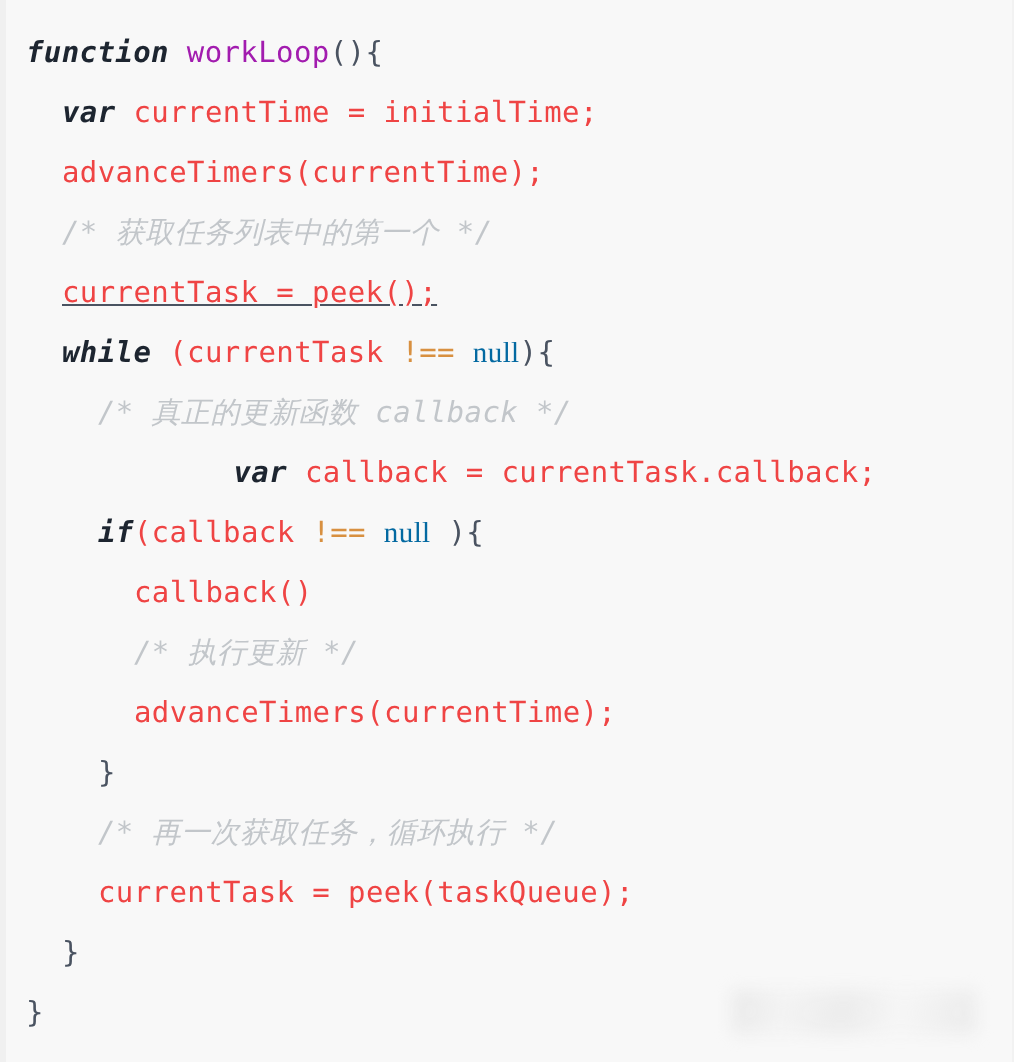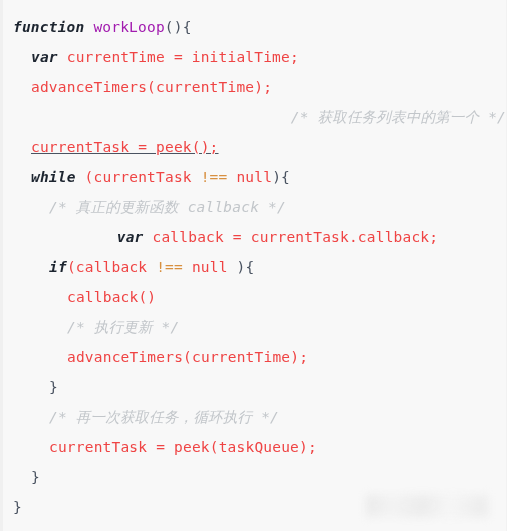--- a/index.html
+++ b/index.html
@@ -34,21 +34,21 @@
     white-space: pre;
     color: #4a5361;
   }
 
   
   .tok-kw       { color: #1d2530; font-weight: bold; font-style: italic; }
   .tok-fn       { color: #a21caf; font-weight: normal; }
   .tok-plain    { color: #ef4444; }
   .tok-punct    { color: #4a5361; }
   .tok-op       { color: #d89040; }
-  .tok-const    { color: #ef4444; }
+  .tok-const    { color: #0369a1; font-family: Liberation Serif, serif; }
   .tok-comment  { color: #c2c6ca; font-style: italic; }
   .tok-comment-cn { color: #c2c6ca; font-style: italic;
                     font-family: "DejaVu Sans", "Liberation Sans", sans-serif; }
 
   
   #watermark {
     position: absolute;
     right: 18px;
     bottom: 14px;
     width: 122px;
@@ -65,21 +65,21 @@
   }
 </style>
 </head>
 <body>
 
 <div id="code-block">
   <div id="code-lines">
       <div class="code-line" style="padding-left: 0px;"><span class="tok-kw">function</span><span class="tok-plain"> </span><span class="tok-fn">workLoop</span><span class="tok-punct">(){</span></div>
       <div class="code-line" style="padding-left: 18px;"><span class="tok-kw">var</span><span class="tok-plain"> currentTime = initialTime;</span></div>
       <div class="code-line" style="padding-left: 18px;"><span class="tok-plain">advanceTimers(currentTime);</span></div>
-      <div class="code-line" style="padding-left: 18px; text-align: right;"><span class="tok-comment">/* </span><span class="tok-comment-cn">获取任务列表中的第一个</span><span class="tok-comment"> */</span></div>
+      <div class="code-line" style="padding-left: 18px;"><span class="tok-comment">/* </span><span class="tok-comment-cn">获取任务列表中的第一个</span><span class="tok-comment"> */</span></div>
       <div class="code-line" style="padding-left: 18px; text-decoration: underline;"><span class="tok-plain">currentTask = peek();</span></div>
       <div class="code-line" style="padding-left: 18px;"><span class="tok-kw">while</span><span class="tok-plain"> (currentTask </span><span class="tok-op">!==</span><span class="tok-plain"> </span><span class="tok-const">null</span><span class="tok-punct">){</span></div>
       <div class="code-line" style="padding-left: 36px;"><span class="tok-comment">/* </span><span class="tok-comment-cn">真正的更新函数</span><span class="tok-comment"> callback */</span></div>
       <div class="code-line" style="padding-left: 36px; text-align: center;"><span class="tok-kw">var</span><span class="tok-plain"> callback = currentTask.callback;</span></div>
       <div class="code-line" style="padding-left: 36px;"><span class="tok-kw">if</span><span class="tok-plain">(callback </span><span class="tok-op">!==</span><span class="tok-plain"> </span><span class="tok-const">null</span><span class="tok-punct"> ){</span></div>
       <div class="code-line" style="padding-left: 54px;"><span class="tok-plain">callback()</span></div>
       <div class="code-line" style="padding-left: 54px;"><span class="tok-comment">/* </span><span class="tok-comment-cn">执行更新</span><span class="tok-comment"> */</span></div>
       <div class="code-line" style="padding-left: 54px;"><span class="tok-plain">advanceTimers(currentTime);</span></div>
       <div class="code-line" style="padding-left: 36px;"><span class="tok-punct">}</span></div>
       <div class="code-line" style="padding-left: 36px;"><span class="tok-comment">/* </span><span class="tok-comment-cn">再一次获取任务，循环执行</span><span class="tok-comment"> */</span></div>

